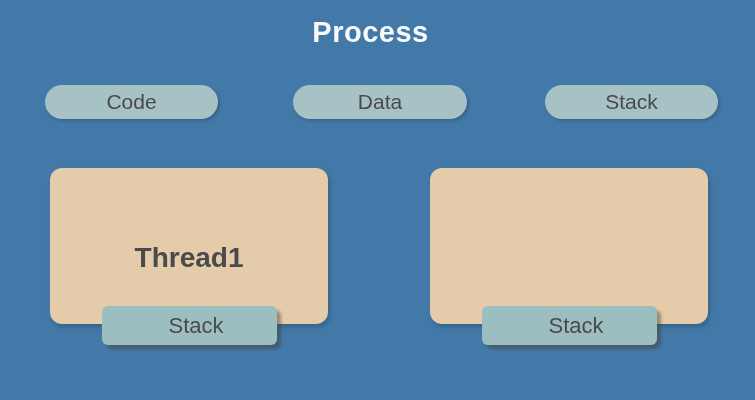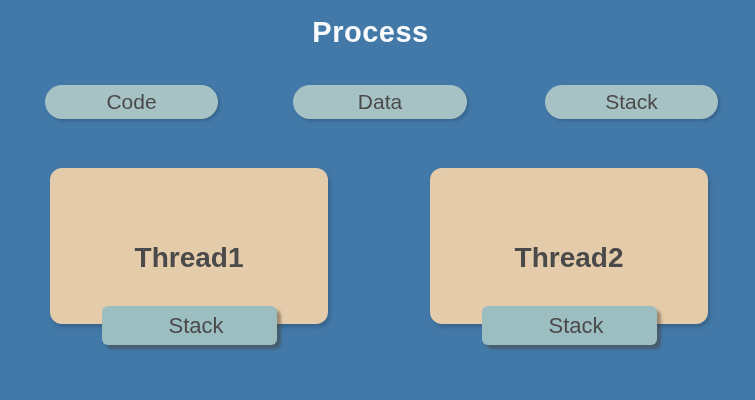--- a/index.html
+++ b/index.html
@@ -96,17 +96,16 @@
   <div class="segment data">Data</div>
 
   <div class="segment heap">Stack</div>
 
   <div class="thread t1">
     <div class="thread-label">Thread1</div>
     <div class="stack">Stack</div>
   </div>
 
   <div class="thread t2">
-    <div class="thread-label">Thread2</div>
     <div class="stack">Stack</div>
   </div>
 
 </div>
 
 </body></html>

